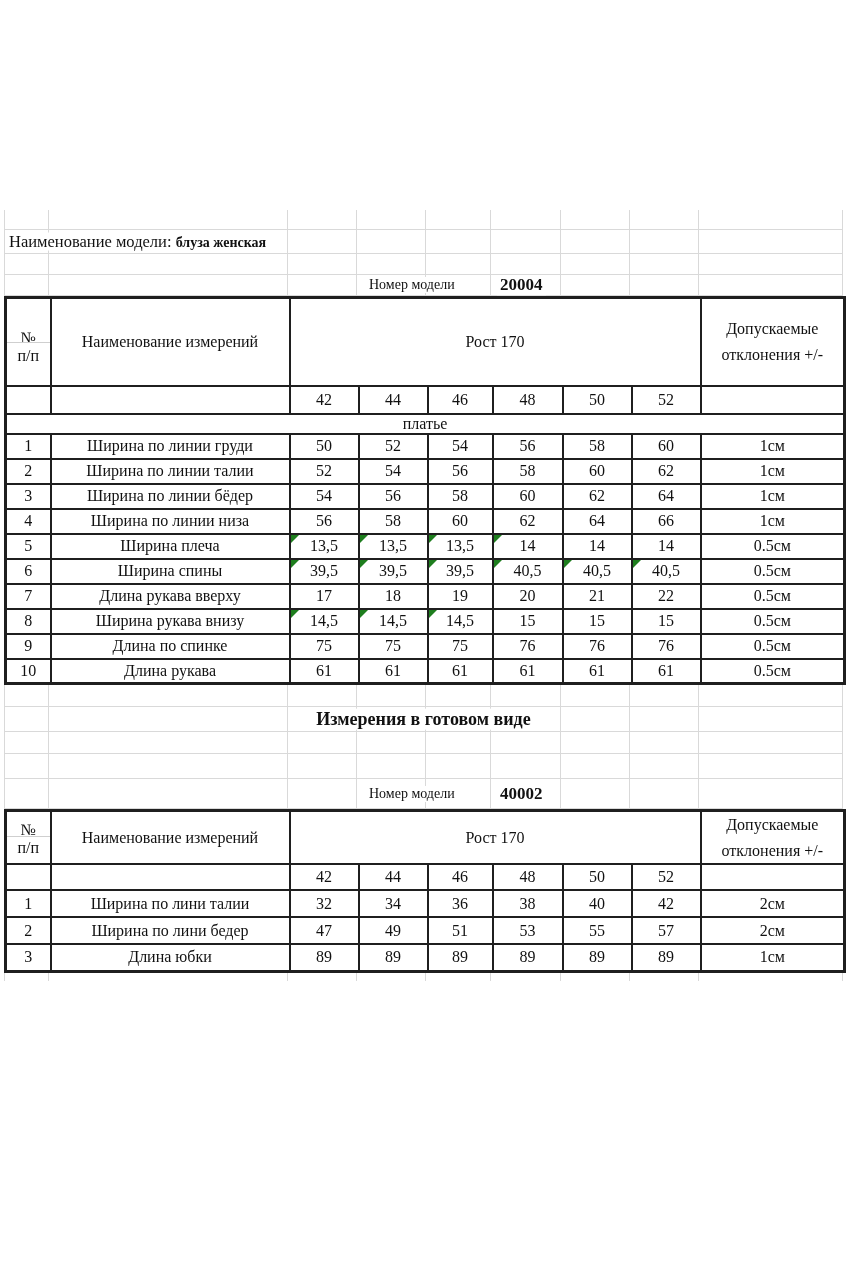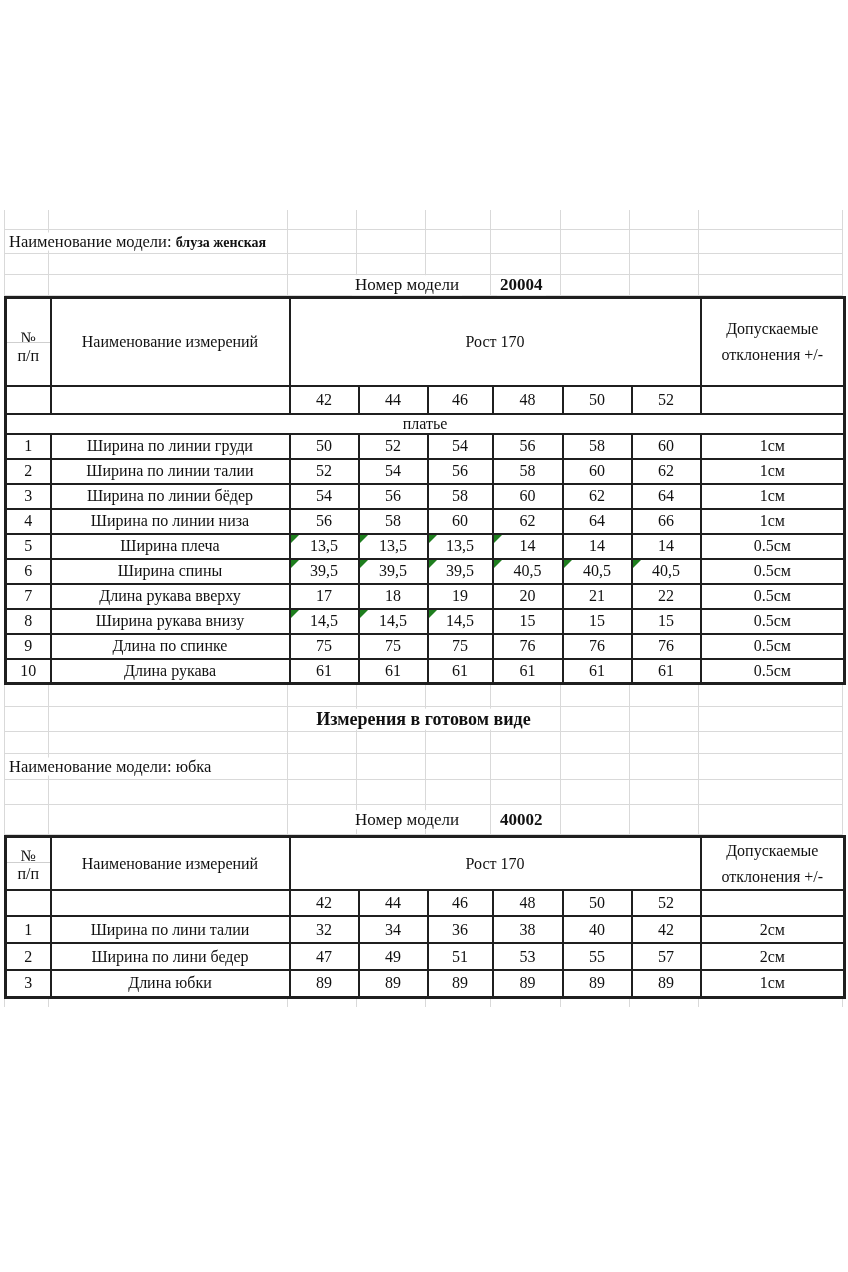--- a/index.html
+++ b/index.html
@@ -23,21 +23,21 @@
   .grow .gc{border-right:1px solid var(--grid);}
   .grow .gc:first-child{border-left:1px solid var(--grid);}
   .nobot{border-bottom:none;}
   .h8{height:8px}.h20{height:20px}.h21{height:21px}.h22{height:22px}.h24{height:24px}
   .h25{height:25px}.h26{height:26px}.h27{height:27px}.h30{height:30px}
 
   .ovl{position:absolute;top:50%;transform:translateY(-50%);background:#fff;white-space:nowrap;padding:0 3px;line-height:1.15;}
   .ttl{left:50%;transform:translate(-50%,-50%);font-weight:bold;font-size:18px;}
   .mdl{left:2px;font-size:16.5px;}
   .mdl b{font-size:14px;}
-  .nlab{left:348px;font-size:17px;font-family:Liberation Serif, serif;}
+  .nlab{left:362px;font-size:14px;font-family:Liberation Serif, serif;}
   .nval{left:493px;font-size:17px;font-weight:bold;}
 
   
   table.mt{
     margin-left:4px;border-collapse:collapse;table-layout:fixed;width:839px;
     border:3px solid var(--tb);
   }
   table.mt td{border:2px solid var(--tb);text-align:center;vertical-align:middle;
     font-size:16px;padding:0;overflow:hidden;}
   .t1 tr.thead{height:88px;}
@@ -301,32 +301,20 @@
       <div class="gc"></div>
       <div class="gc"></div>
       <div class="gc"></div>
       <div class="gc"></div>
       <div class="gc"></div>
       <div class="gc"></div>
       <div class="gc"></div>
       <div class="gc"></div>
       <div class="gc"></div>
     </div>
-  <div class="grow h26">
-      <div class="gc"></div>
-      <div class="gc"></div>
-      <div class="gc"></div>
-      <div class="gc"></div>
-      <div class="gc"></div>
-      <div class="gc"></div>
-      <div class="gc"></div>
-      <div class="gc"></div>
-      <div class="gc"></div>
-    <span class="ovl mdl">Наименование модели: юбка</span>
-  </div>
   <div class="grow h25">
       <div class="gc"></div>
       <div class="gc"></div>
       <div class="gc"></div>
       <div class="gc"></div>
       <div class="gc"></div>
       <div class="gc"></div>
       <div class="gc"></div>
       <div class="gc"></div>
       <div class="gc"></div>

